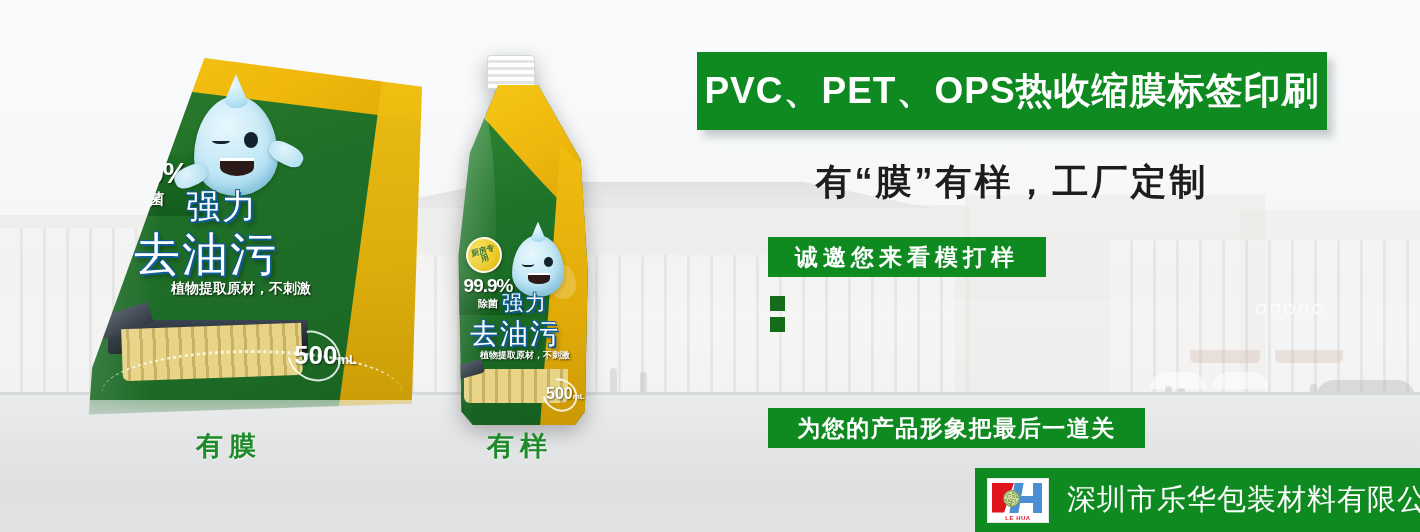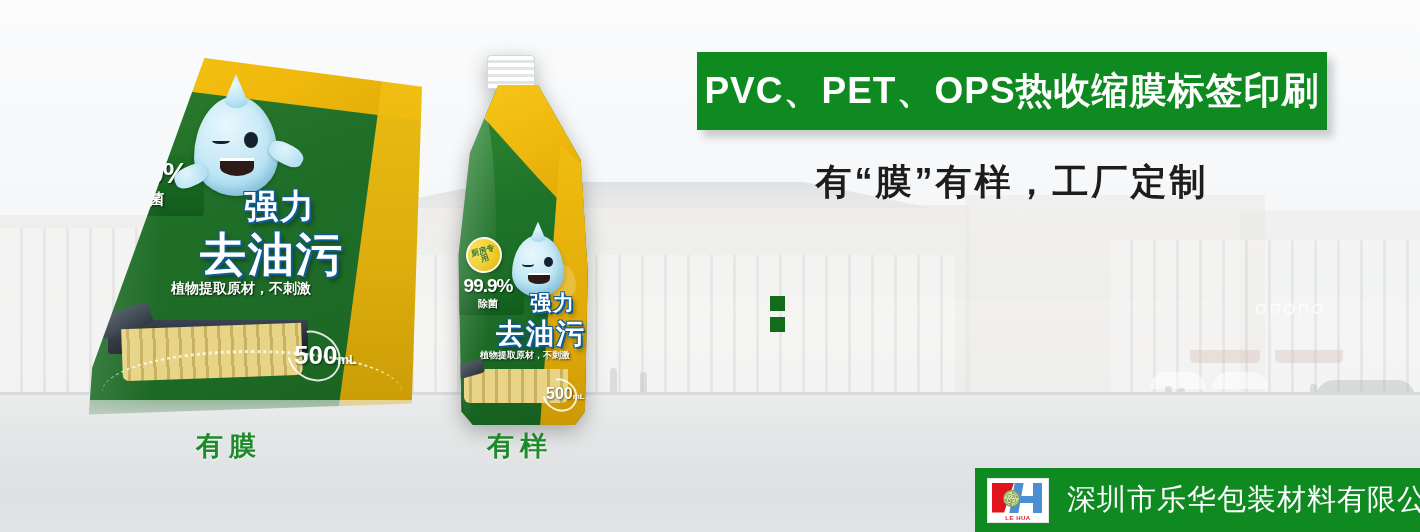--- a/index.html
+++ b/index.html
@@ -192,22 +192,22 @@
     border-top:3px solid #fff;
   }
   .arm {
     position:absolute;
     background:radial-gradient(circle at 40% 30%,#e2f4fb,#a8dcf0);
     border-radius:40%;
     box-shadow:0 1px 3px rgba(0,0,0,.2);
   }
   .qiangli, .quyouwu {
     position:absolute;
-    font-weight:bold; color:#ffffff;
-    text-align:right;
+    font-weight:normal; color:#ffffff;
+    text-align:left;
     -webkit-text-stroke:0px;
     text-shadow:
       2px 2px 0 #0d5c96, -1px -1px 0 #0d5c96,
       1px -1px 0 #0d5c96, -1px 1px 0 #0d5c96,
       3px 4px 5px rgba(0,0,0,.45);
     letter-spacing:2px;
   }
   .plant-line {
     position:absolute; color:#fff; font-weight:bold; text-align:center;
     text-shadow:1px 1px 2px rgba(0,0,0,.75);
@@ -526,30 +526,36 @@
 
   <div class="prod-caption" id="caption-mo">有膜</div>
   <div class="prod-caption" id="caption-yang">有样</div>
 
   <div class="headline-banner">
     <div class="headline-text">PVC、PET、OPS热收缩膜标签印刷</div>
   </div>
 
   <div class="subhead">有“膜”有样，工厂定制</div>
 
+  <div class="invite-banner">
+    <div class="invite-text">诚邀您来看模打样</div>
+  </div>
 
   <ul class="bullets">
     <li class="bullet-row">
       <span class="bullet-square"></span>
     </li>
     <li class="bullet-row">
       <span class="bullet-square"></span>
     </li>
   </ul>
 
+  <div class="closing-banner">
+    <div class="closing-text">为您的产品形象把最后一道关</div>
+  </div>
 
 
   <div class="company-bar">
     <div class="logo-box">
       <div class="logo-red"></div>
       <div class="logo-blue-h">
         <div class="logo-blue-bar"></div>
       </div>
       <div class="logo-circle"></div>
       <div class="logo-caption">LE HUA</div>

